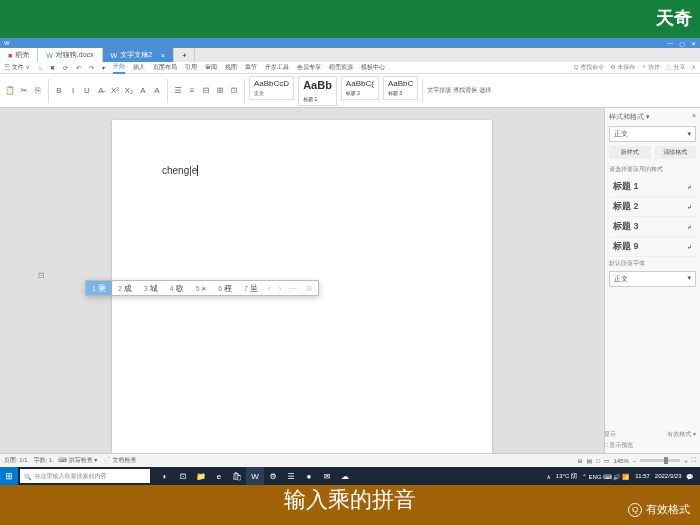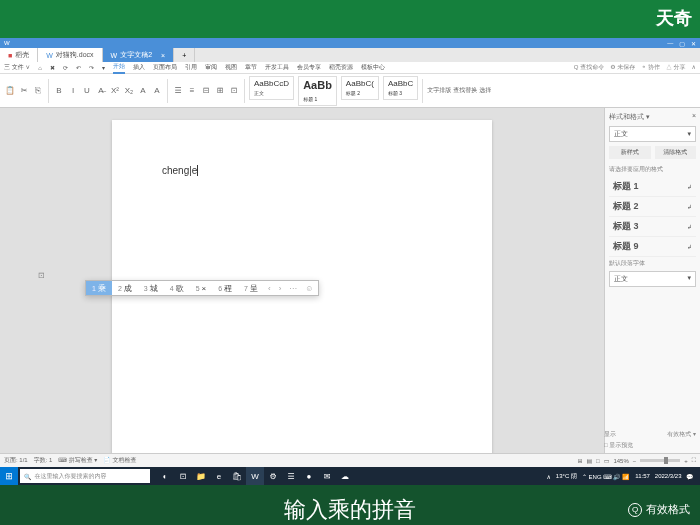--- a/index.html
+++ b/index.html
@@ -1,19 +1,19 @@
 <!DOCTYPE html>
 <html><head>
 <meta charset="utf-8">
 <style>
 *{margin:0;padding:0;box-sizing:border-box;font-family:"Microsoft YaHei",Arial,sans-serif}
 body{width:700px;height:525px;background:#000;position:relative;overflow:hidden}
 .letterbox-top{height:38px;background:#15803d;position:relative}
 .letterbox-top .logo-tr{position:absolute;right:8px;top:6px;color:#fff;font-size:18px;font-weight:bold}
-.letterbox-bottom{position:absolute;bottom:0;left:0;right:0;height:40px;background:#14532d;display:flex;align-items:flex-end;justify-content:center}
+.letterbox-bottom{position:absolute;bottom:0;left:0;right:0;height:40px;background:#a16207;display:flex;align-items:flex-start;justify-content:center}
 .subtitle{color:#fff;font-size:22px;font-weight:500}
 .brand{position:absolute;right:10px;bottom:8px;color:#fff;font-size:11px;display:flex;align-items:center;gap:4px}
 .brand-icon{width:14px;height:14px;border:1.5px solid #fff;border-radius:50%;display:flex;align-items:center;justify-content:center;font-size:8px}
 .screen{position:absolute;top:38px;left:0;right:0;bottom:40px;background:#f0f0f0}
 .titlebar{height:10px;background:#4a8fd8;display:flex;align-items:center;padding:0 4px;font-size:6px;color:#fff}
 .titlebar .wincontrols{margin-left:auto;display:flex;gap:6px}
 .tabs{height:14px;background:#e8e8e8;display:flex;align-items:center;font-size:7px}
 .tab{padding:0 8px;height:100%;display:flex;align-items:center;gap:3px;border-right:1px solid #ccc}
 .tab.red{background:#fff;color:#555}
 .tab.red .icon-s{color:#d84a4a}

